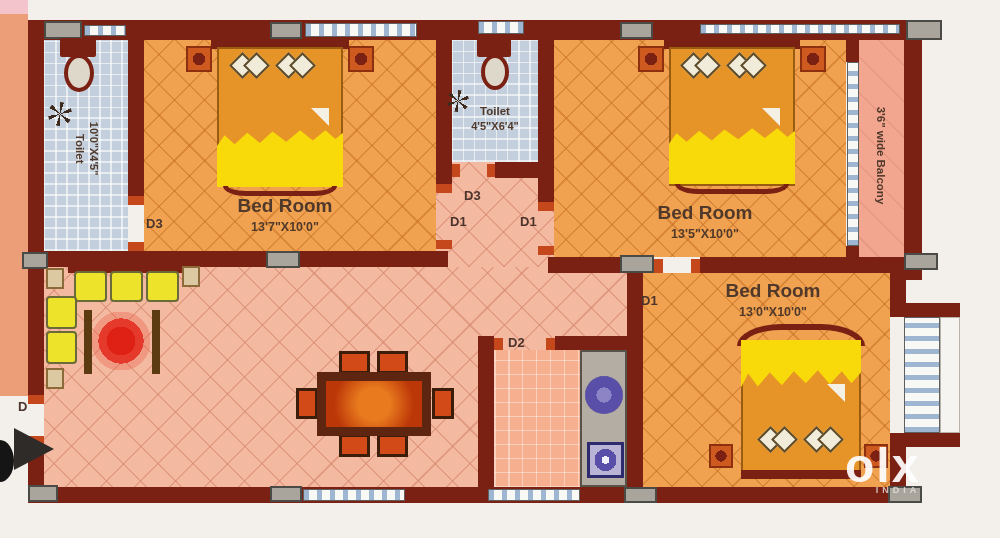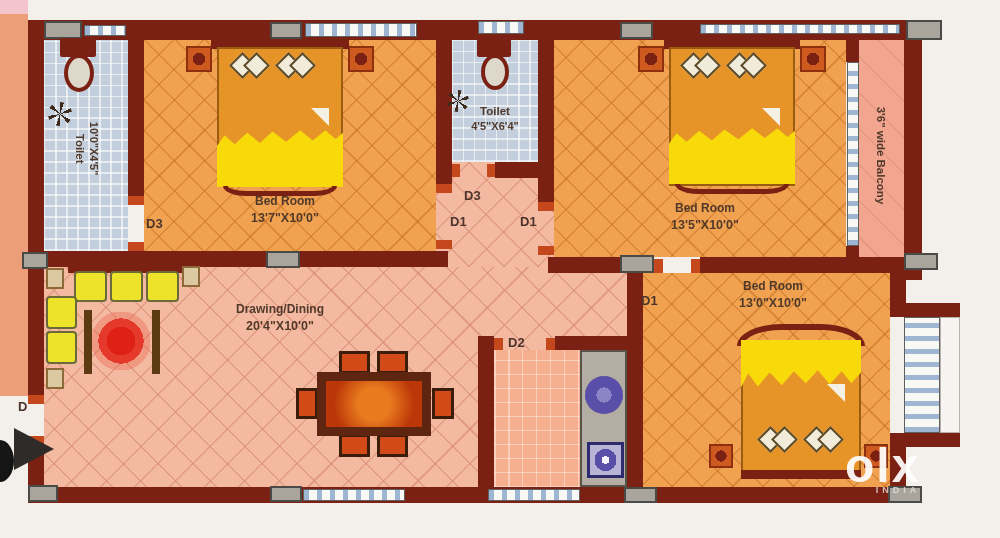--- a/index.html
+++ b/index.html
@@ -10,21 +10,21 @@
   .col{background:#a9a59d;border:2px solid #4a4a46;}
   .win-h{background:repeating-linear-gradient(90deg,#9fb6d2 0 5px,#f8f8f4 5px 13px);border:1px solid #5f5f5f;}
   .win-v{background:repeating-linear-gradient(0deg,#9fb6d2 0 5px,#f8f8f4 5px 13px);border:1px solid #5f5f5f;}
   .jamb{background:#c5481d;}
   .floor-bed{background-color:#f0a250;background-image:repeating-linear-gradient(45deg,rgba(193,106,28,0) 0 20px,rgba(193,106,28,.45) 20px 21.5px),repeating-linear-gradient(135deg,rgba(193,106,28,0) 0 20px,rgba(193,106,28,.45) 20px 21.5px);}
   .floor-living{background-color:#f4b9a1;background-image:repeating-linear-gradient(45deg,rgba(214,138,112,0) 0 23px,rgba(214,138,112,.6) 23px 24.5px),repeating-linear-gradient(135deg,rgba(214,138,112,0) 0 23px,rgba(214,138,112,.6) 23px 24.5px);}
   .floor-toilet{background-color:#c4cfdd;background-image:repeating-linear-gradient(0deg,rgba(255,255,255,.6) 0 1.5px,rgba(0,0,0,0) 1.5px 11px),repeating-linear-gradient(90deg,rgba(255,255,255,.6) 0 1.5px,rgba(0,0,0,0) 1.5px 11px);}
   .floor-kitchen{background-color:#f6b08f;background-image:repeating-linear-gradient(0deg,rgba(255,255,255,.4) 0 1.5px,rgba(0,0,0,0) 1.5px 14px),repeating-linear-gradient(90deg,rgba(255,255,255,.4) 0 1.5px,rgba(0,0,0,0) 1.5px 14px);}
   .floor-balcony{background-color:#f2a58f;background-image:repeating-linear-gradient(45deg,rgba(220,140,120,0) 0 24px,rgba(220,140,120,.5) 24px 25.5px);}
   .room-lbl{position:absolute;font-weight:bold;color:#50392a;text-align:center;line-height:1.3;}
-  .room-lbl .l1{display:block;font-size:12px;}
+  .room-lbl .l1{display:block;font-size:19px;}
   .room-lbl .l2{display:block;font-size:12.5px;}
   .room-lbl.small .l1{font-size:11.5px;}
   .room-lbl.small .l2{font-size:11px;}
   .d-lbl{position:absolute;font-weight:bold;color:#4c342c;font-size:13px;}
   .wc-tank{background:#7b2114;border-radius:2px;}
   .wc-bowl{background:#ddd8ca;border:4px solid #7b2114;border-radius:50%;}
   .shower{border-radius:50%;background:repeating-conic-gradient(#3f2a1e 0 20deg,rgba(0,0,0,0) 20deg 60deg);}
   .counter{background:#b3ada3;border:2px solid #57524a;}
   .sink{border-radius:50%;background:radial-gradient(circle,#8d84c6 0 28%,#5a4fa8 28% 70%,#3f3788 70% 100%);}
   .stove{background:radial-gradient(circle at 50% 50%,#f2f0fa 0 4px,#5a4fa8 4px 11px,#b9b3d6 11px);border:3px solid #2e2a6e;}
@@ -212,24 +212,20 @@
       <span class="l2">13'7"X10'0"</span>
   </div>
   <div class="room-lbl" style="left:615px;top:201px;width:180px;">
     <span class="l1">Bed Room</span>
       <span class="l2">13'5"X10'0"</span>
   </div>
   <div class="room-lbl" style="left:688px;top:279px;width:170px;">
     <span class="l1">Bed Room</span>
       <span class="l2">13'0"X10'0"</span>
   </div>
-  <div class="room-lbl" style="left:190px;top:302px;width:180px;">
-    <span class="l1">Drawing/Dining</span>
-      <span class="l2">20'4"X10'0"</span>
-  </div>
   <div class="room-lbl small" style="left:452px;top:104px;width:86px;">
     <span class="l1">Toilet</span>
       <span class="l2">4'5"X6'4"</span>
   </div>
   <div class="room-lbl small rot90" style="left:26px;top:134px;width:120px;">
     <span class="l2">10'0"X4'5"</span>
       <span class="l1">Toilet</span>
   </div>
   <div class="room-lbl small rot90" style="left:801px;top:148px;width:160px;">
     <span class="l1">3'6" wide Balcony</span>

